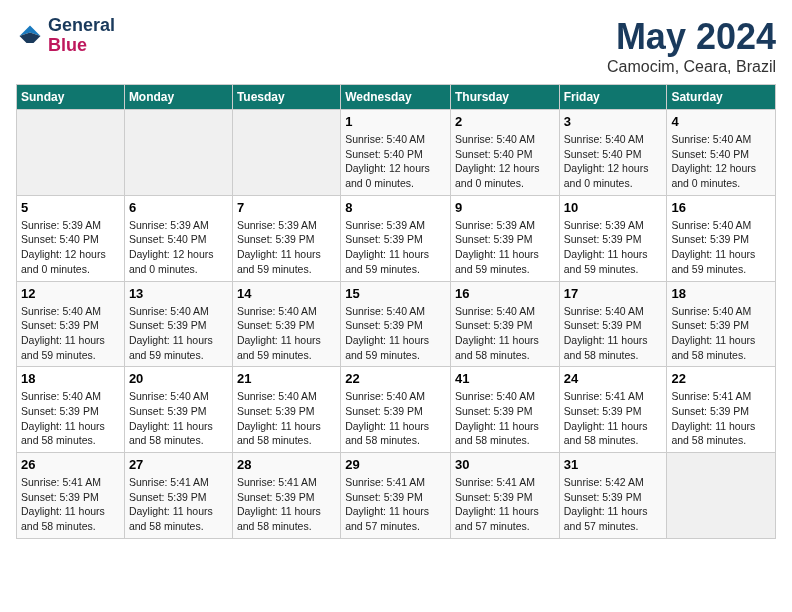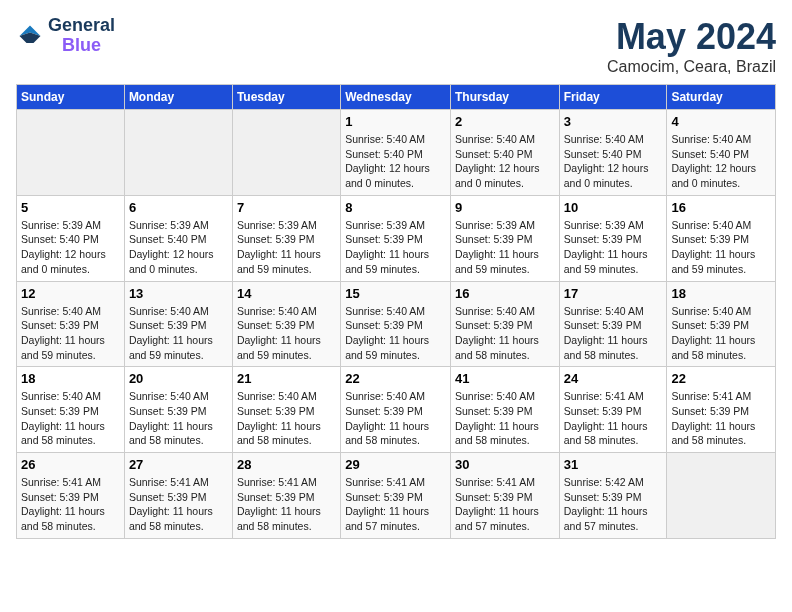--- a/index.html
+++ b/index.html
@@ -19,24 +19,23 @@
     .logo {
       display: flex;
       align-items: center;
       gap: 4px;
     }
     .logo-text {
       font-size: 18px;
       font-weight: bold;
       color: #1a3a5c;
       line-height: 1.1;
-      text-align: center;
     }
     .logo-text span {
-      color: #8b5cf6;
+      color: #be185d;
       margin-top: 12px;
     }
     .logo-icon {
       width: 28px;
       height: 28px;
     }
     .title-block {
       text-align: right;
     }
     .title-block h1 {
@@ -48,21 +47,21 @@
       font-size: 16px;
       font-weight: normal;
       color: #333;
     }
     table {
       width: 100%;
       border-collapse: collapse;
       font-size: 11px;
     }
     thead tr th {
-      background: #1d4ed8;
+      background: #0f766e;
       color: #fff;
       padding: 5px 4px;
       text-align: left;
       font-size: 12px;
       font-weight: bold;
       border: 1px solid #ccc;
     }
     tbody tr td {
       border: 1px solid #ccc;
       padding: 4px;

